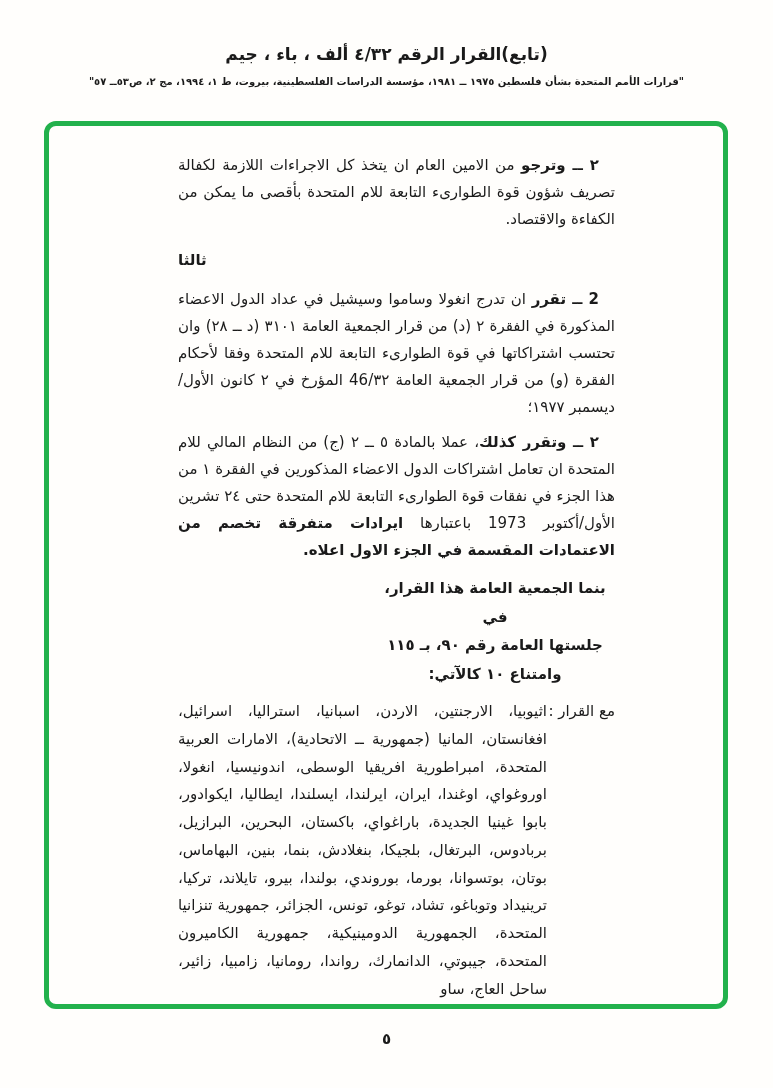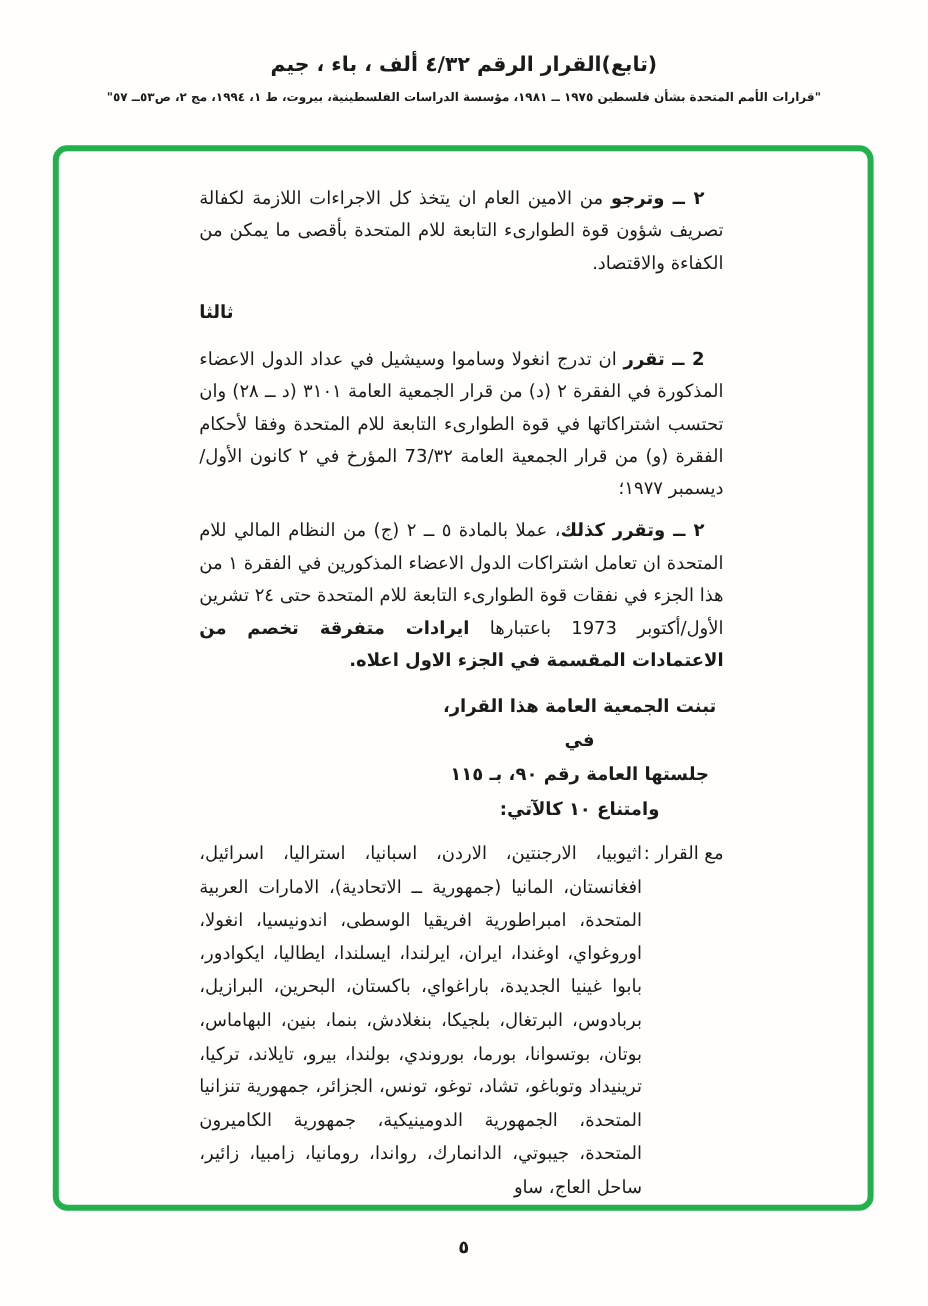--- a/index.html
+++ b/index.html
@@ -35,21 +35,21 @@
   
   .green-frame{
     position:absolute;top:121px;left:44px;
     width:684px;height:888px;
     border:5px solid var(--frame-green);
     border-radius:12px;
     background:transparent;
   }
   
   .content{
-    position:absolute;top:152px;right:170px;
+    position:absolute;top:152px;right:158px;
     width:437px;height:852px;overflow:hidden;
     font-size:15px;line-height:1.8;
     text-align:justify;
   }
   .para{margin:0 0 8px 0;text-indent:16px;}
   .lead{font-weight:bold;}
   .emphasis{font-weight:bold;}
   .section-heading{
     text-align:left;font-size:15px;font-weight:bold;
     margin:14px 0 12px 0;text-indent:0;
@@ -96,29 +96,29 @@
 
   <main class="content">
 
     <p class="para">
       <span class="lead">٢ ــ وترجو</span><span> من الامين العام ان يتخذ كل الاجراءات اللازمة لكفالة تصريف شؤون قوة الطوارىء التابعة للام المتحدة بأقصى ما يمكن من الكفاءة والاقتصاد.</span>
     </p>
 
     <h2 class="section-heading">ثالثا</h2>
 
     <p class="para">
-      <span class="lead">2 ــ تقرر</span><span> ان تدرج انغولا وساموا وسيشيل في عداد الدول الاعضاء المذكورة في الفقرة ٢ (د) من قرار الجمعية العامة ٣١٠١ (د ــ ٢٨) وان تحتسب اشتراكاتها في قوة الطوارىء التابعة للام المتحدة وفقا لأحكام الفقرة (و) من قرار الجمعية العامة 73/٣٢ المؤرخ في ٢ كانون الأول/ ديسمبر ١٩٧٧؛</span>
+      <span class="lead">2 ــ تقرر</span><span> ان تدرج انغولا وساموا وسيشيل في عداد الدول الاعضاء المذكورة في الفقرة ٢ (د) من قرار الجمعية العامة ٣١٠١ (د ــ ٢٨) وان تحتسب اشتراكاتها في قوة الطوارىء التابعة للام المتحدة وفقا لأحكام الفقرة (و) من قرار الجمعية العامة 46/٣٢ المؤرخ في ٢ كانون الأول/ ديسمبر ١٩٧٧؛</span>
     </p>
 
     <p class="para">
       <span class="lead">٢ ــ وتقرر كذلك</span><span>، عملا بالمادة ٥ ــ ٢ (ج) من النظام المالي للام المتحدة ان تعامل اشتراكات الدول الاعضاء المذكورين في الفقرة ١ من هذا الجزء في نفقات قوة الطوارىء التابعة للام المتحدة حتى ٢٤ تشرين الأول/أكتوبر 1973 باعتبارها </span><span class="emphasis">ايرادات متفرقة تخصم من الاعتمادات المقسمة في الجزء الاول اعلاه.</span>
     </p>
 
     <div class="vote-summary">
-      <div>تبنت الجمعية العامة هذا القرار، في</div>
+      <div>بنما الجمعية العامة هذا القرار، في</div>
       <div>جلستها العامة رقم ٩٠، بـ ١١٥</div>
       <div>وامتناع ١٠ كالآتي:</div>
     </div>
 
     <div class="vote-list">
       <span class="vote-label">مع القرار :</span>
       <span class="vote-countries">اثيوبيا، الارجنتين، الاردن، اسبانيا، استراليا، اسرائيل، افغانستان، المانيا (جمهورية ــ الاتحادية)، الامارات العربية المتحدة، امبراطورية افريقيا الوسطى، اندونيسيا، انغولا، اوروغواي، اوغندا، ايران، ايرلندا، ايسلندا، ايطاليا، ايكوادور، بابوا غينيا الجديدة، باراغواي، باكستان، البحرين، البرازيل، بربادوس، البرتغال، بلجيكا، بنغلادش، بنما، بنين، البهاماس، بوتان، بوتسوانا، بورما، بوروندي، بولندا، بيرو، تايلاند، تركيا، ترينيداد وتوباغو، تشاد، توغو، تونس، الجزائر، جمهورية تنزانيا المتحدة، الجمهورية الدومينيكية، جمهورية الكاميرون المتحدة، جيبوتي، الدانمارك، رواندا، رومانيا، زامبيا، زائير، ساحل العاج، ساو</span>
     </div>
 
   </main>

